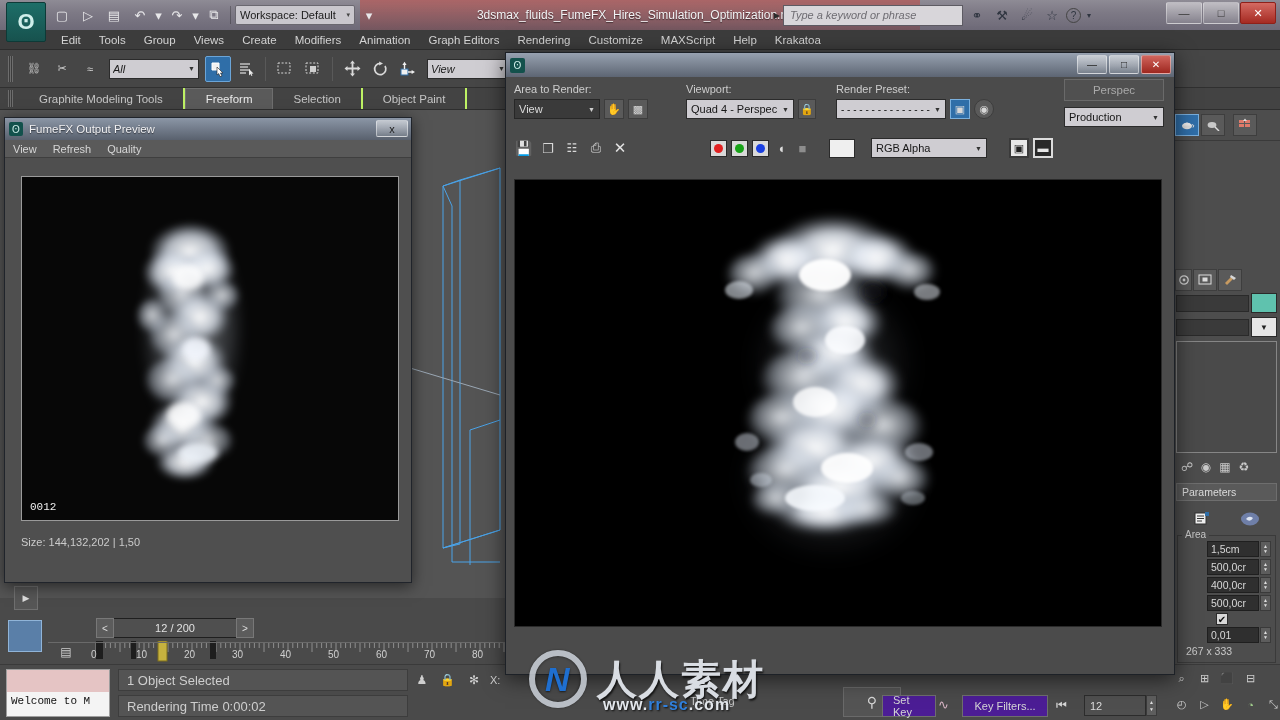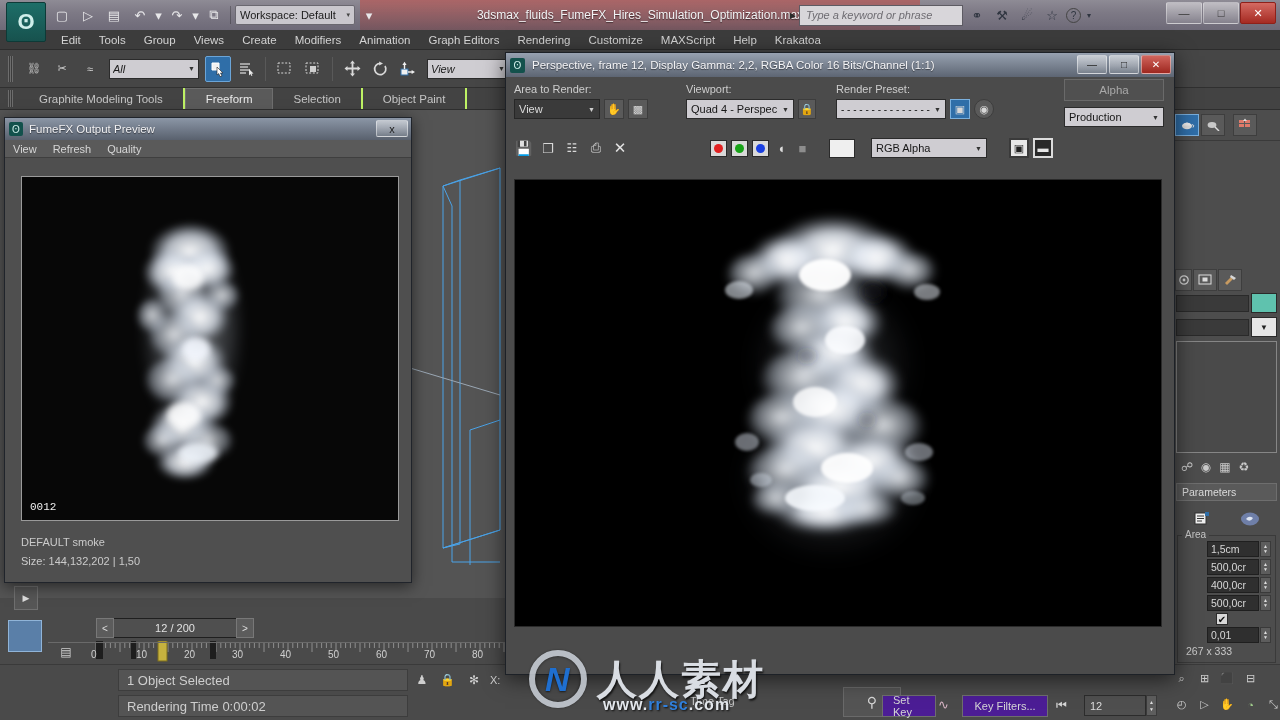--- a/index.html
+++ b/index.html
@@ -53,21 +53,21 @@
     display:flex; align-items:center; justify-content:center;
     color:#f2f2f4; font-size:12px; text-shadow:0 1px 1px rgba(0,0,0,.55);
     pointer-events:none; z-index:5;
   }
   .searchwrap {
     position:absolute; right:186px; top:4px; height:22px;
     display:flex; align-items:center; gap:3px; z-index:6;
   }
   .search-caret { color:#2b2b2b; font-size:8px; }
   .searchbox {
-    width:164px;height:21px;background:#d8d6da;border:1px solid #5d5b63;
+    width:180px;height:21px;background:#d8d6da;border:1px solid #5d5b63;
     display:flex;align-items:center;padding:0 6px;
     font-style:italic;color:#6e6c72;font-size:11px;
   }
   .ticon {
     width:22px;height:22px;display:flex;align-items:center;justify-content:center;
     color:#2f3540; font-size:13px;
   }
   .wbtns {
     position:absolute; right:4px; top:2px; display:flex; gap:1px; z-index:6;
   }
@@ -857,20 +857,24 @@
       <span class="tb-num" style="left:184px">30</span>
       <span class="tb-num" style="left:232px">40</span>
       <span class="tb-num" style="left:280px">50</span>
       <span class="tb-num" style="left:328px">60</span>
       <span class="tb-num" style="left:376px">70</span>
       <span class="tb-num" style="left:424px">80</span>
     </div>
   </div>
 
   <div class="statusbar">
+    <div class="mxlisten">
+      <div class="pink"></div>
+      <div class="wht">Welcome to M</div>
+    </div>
     <div class="sb-field" style="left:118px; top:4px; width:290px;">1 Object Selected</div>
     <div class="sb-field" style="left:118px; top:30px; width:290px;">Rendering Time  0:00:02</div>
     <div style="position:absolute;left:412px;top:5px;display:flex;gap:6px;align-items:center">
       <span class="sb-icon">♟</span>
       <span class="sb-icon" style="color:#e8c64a">🔒</span>
       <span class="sb-icon">✻</span>
       <span style="color:#cfcfcf;font-size:11px">X:</span>
     </div>
     <div style="position:absolute;left:690px;top:30px;color:#cfcfcf;font-size:11px">Time Tag</div>
     <div style="position:absolute;left:843px;top:22px;width:58px;height:30px;background:#545454;border:1px solid #6a6a6a;display:flex;align-items:center;justify-content:center;color:#d7d7d7;font-size:14px">⚲</div>
@@ -955,30 +959,28 @@
           <g filter="url(#pbl)" opacity=".85">
             <ellipse cx="166" cy="100" rx="16" ry="13" fill="#ffffff"></ellipse>
             <ellipse cx="174" cy="172" rx="14" ry="12" fill="#f4f8ff"></ellipse>
             <ellipse cx="162" cy="238" rx="17" ry="13" fill="#ffffff"></ellipse>
             <ellipse cx="176" cy="276" rx="20" ry="11" fill="#f0f5fc"></ellipse>
           </g>
         </svg>
         <div class="fume-frameno">0012</div>
       </div>
       <div class="fume-info">
-        <div>DEFAULT smoke</div>
         <div>Size: 144,132,202 | 1,50</div>
       </div>
     </div>
   </div>
 
   <div class="rfw">
     <div class="rfw-tb">
       <div class="ico">ʘ</div>
-      <div class="ttl">Perspective, frame 12, Display Gamma: 2,2, RGBA Color 16 Bits/Channel (1:1)</div>
       <div class="rfw-btns">
         <div class="rfw-btn">—</div>
         <div class="rfw-btn">□</div>
         <div class="rfw-btn close">✕</div>
       </div>
     </div>
 
     <div class="rfw-ctrl">
       <div class="cgrp" style="left:8px">
         <span class="clbl">Area to Render:</span>
@@ -1008,21 +1010,21 @@
         <div class="crow">
           <div class="rcombo lite" style="width:110px;font-size:10px">
             <span class="cv">- - - - - - - - - - - - - - - - - -</span>
             <span class="carr">▼</span>
           </div>
           <div class="rbtn-sq blue">▣</div>
           <div class="rbtn-sq" style="border-radius:50%">◉</div>
         </div>
       </div>
 
-      <div class="renderbtn">Alpha</div>
+      <div class="renderbtn">Perspec</div>
       <div class="rcombo lite" style="position:absolute;right:10px;top:30px;width:100px">
         <span class="cv">Production</span>
         <span class="carr">▼</span>
       </div>
     </div>
 
     <div class="rfw-tb2">
       <span style="width:20px;height:20px;display:flex;align-items:center;justify-content:center;color:#e0c24a;font-size:14px">💾</span>
       <span style="width:20px;height:20px;display:flex;align-items:center;justify-content:center;color:#d8d8d8;font-size:13px">❐</span>
       <span style="width:20px;height:20px;display:flex;align-items:center;justify-content:center;color:#d8d8d8;font-size:12px">☷</span>

